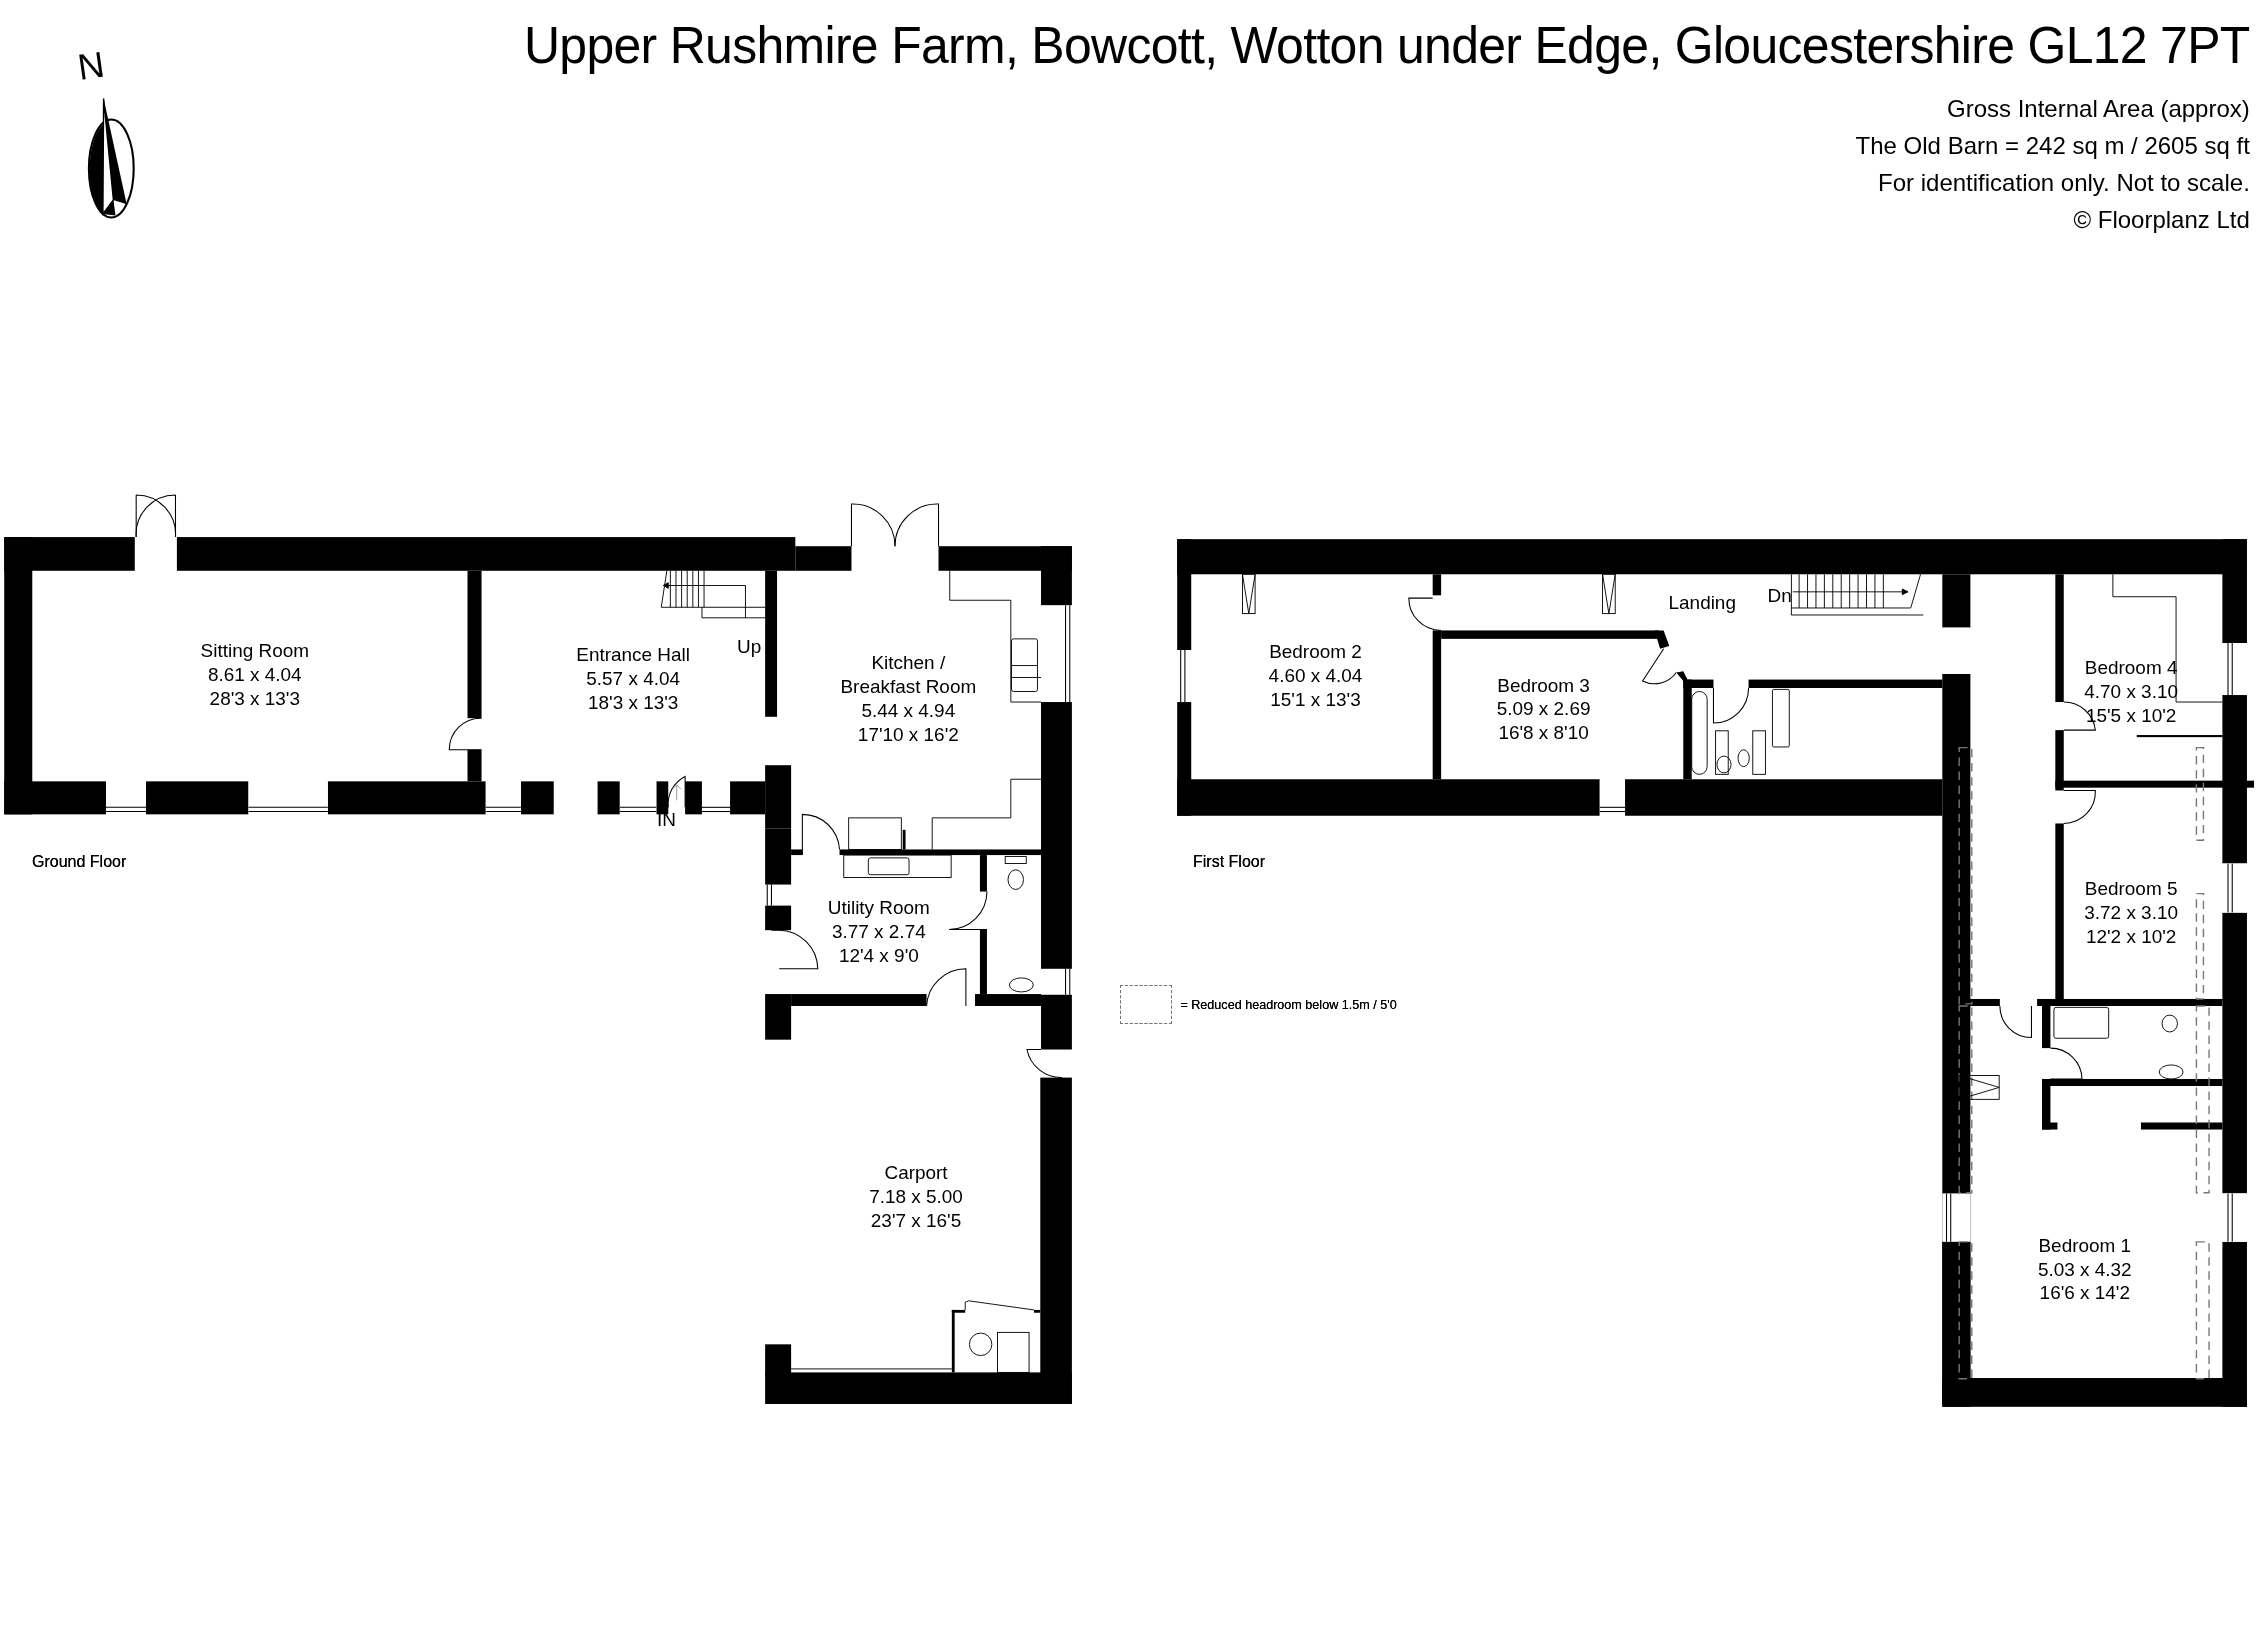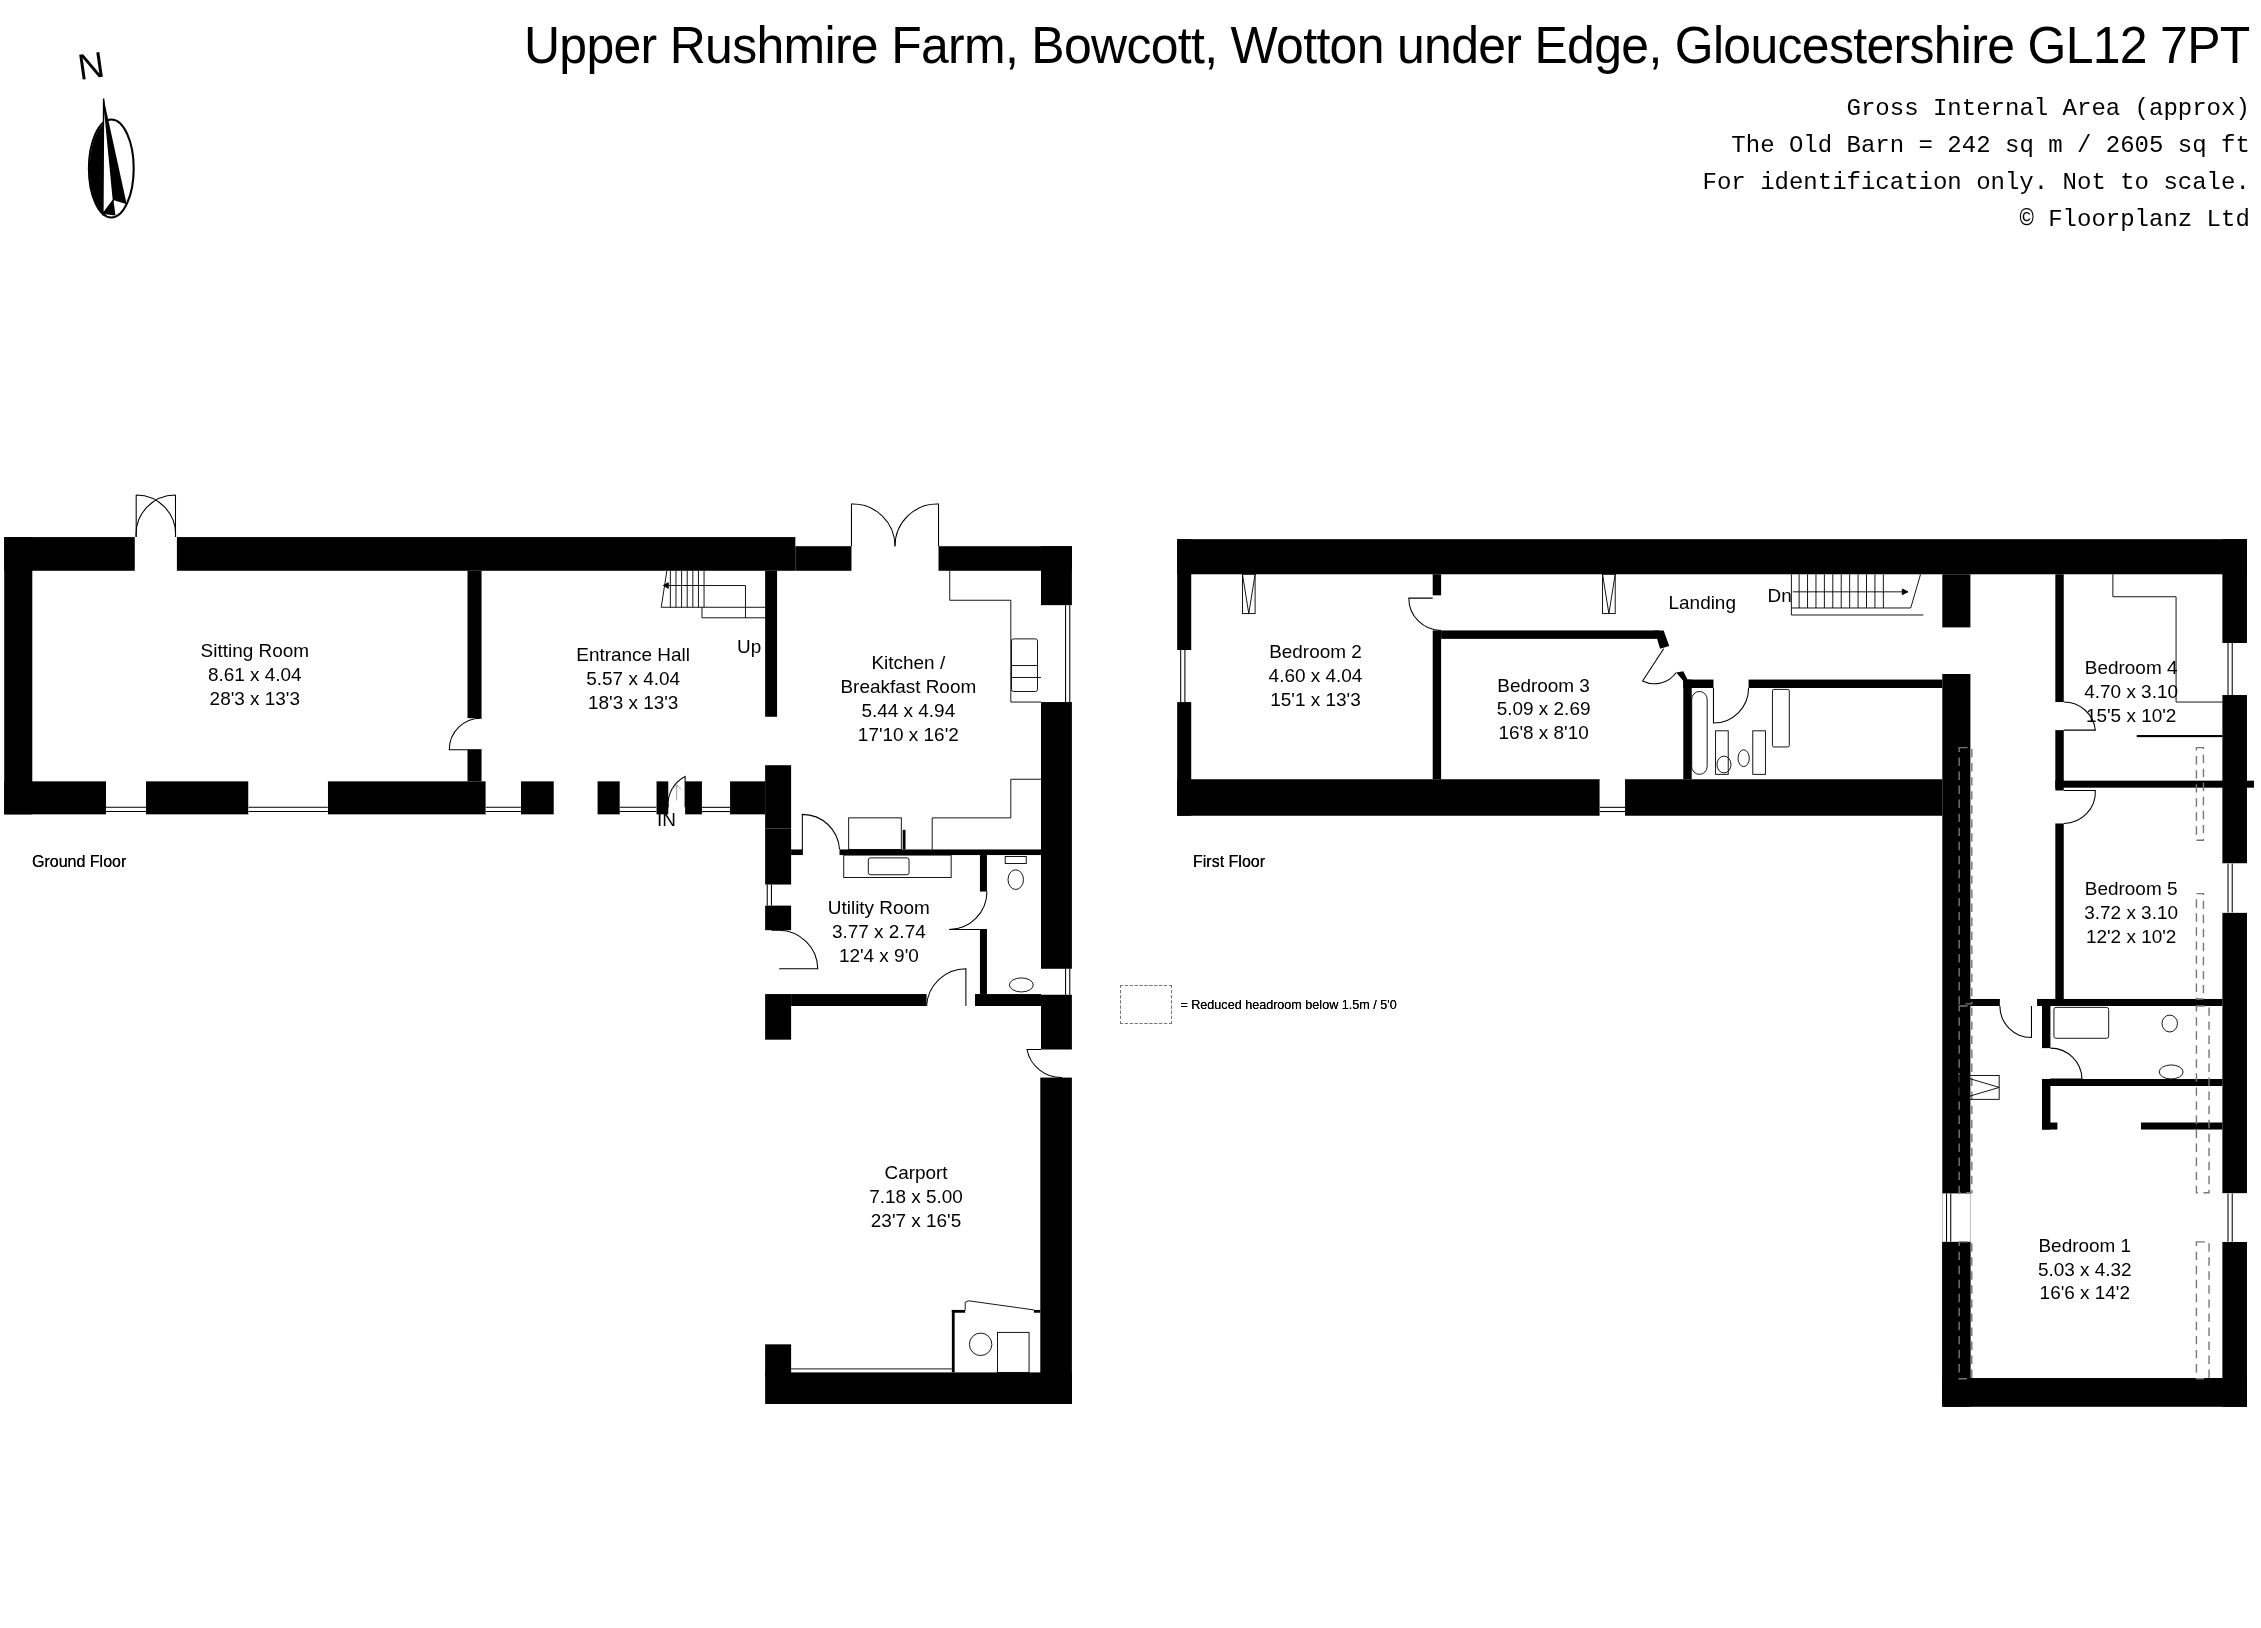--- a/index.html
+++ b/index.html
@@ -1,21 +1,21 @@
 <!DOCTYPE html>
 <html style="font-size:11.2px"><head>
 <meta charset="utf-8">
 <style>
   html, body { margin: 0; padding: 0; background: #ffffff; }
   body { width: 2261px; height: 1628px; position: relative; overflow: hidden;
          font-family: "Liberation Sans", sans-serif; color: #000; }
   .title { position: absolute; right: 11.2px; top: 15.4px; font-size: 52px; letter-spacing: -0.7px;
            transform: scaleX(0.96); transform-origin: right top; white-space: nowrap; }
   .info { position: absolute; right: 11.2px; top: 90px; text-align: right; font-size: 24px; line-height: 37px; }
-  .info div { white-space: nowrap; font-family: Liberation Mono, monospace; }
+  .info div { white-space: nowrap; }
   .compass { position: absolute; left: 56px; top: 42px; }
   .floor-label { position: absolute; font-size: 16px; }
   svg.plan { position: absolute; left: 0; top: 0; }
   .room-label { font-family: "Liberation Sans", sans-serif; font-size: 27px; text-anchor: middle; fill: #000; }
   .small-label { font-family: "Liberation Sans", sans-serif; font-size: 27px; fill: #000; }
   .legend { position: absolute; left: 1120px; top: 985px; display: flex; align-items: center; }
   .legend-box { width: 52px; height: 39px; border: 1.4px dashed #777; box-sizing: border-box; }
   .legend-text { font-size: 12.6px; margin-left: 8.4px; }
 </style>
 </head>

